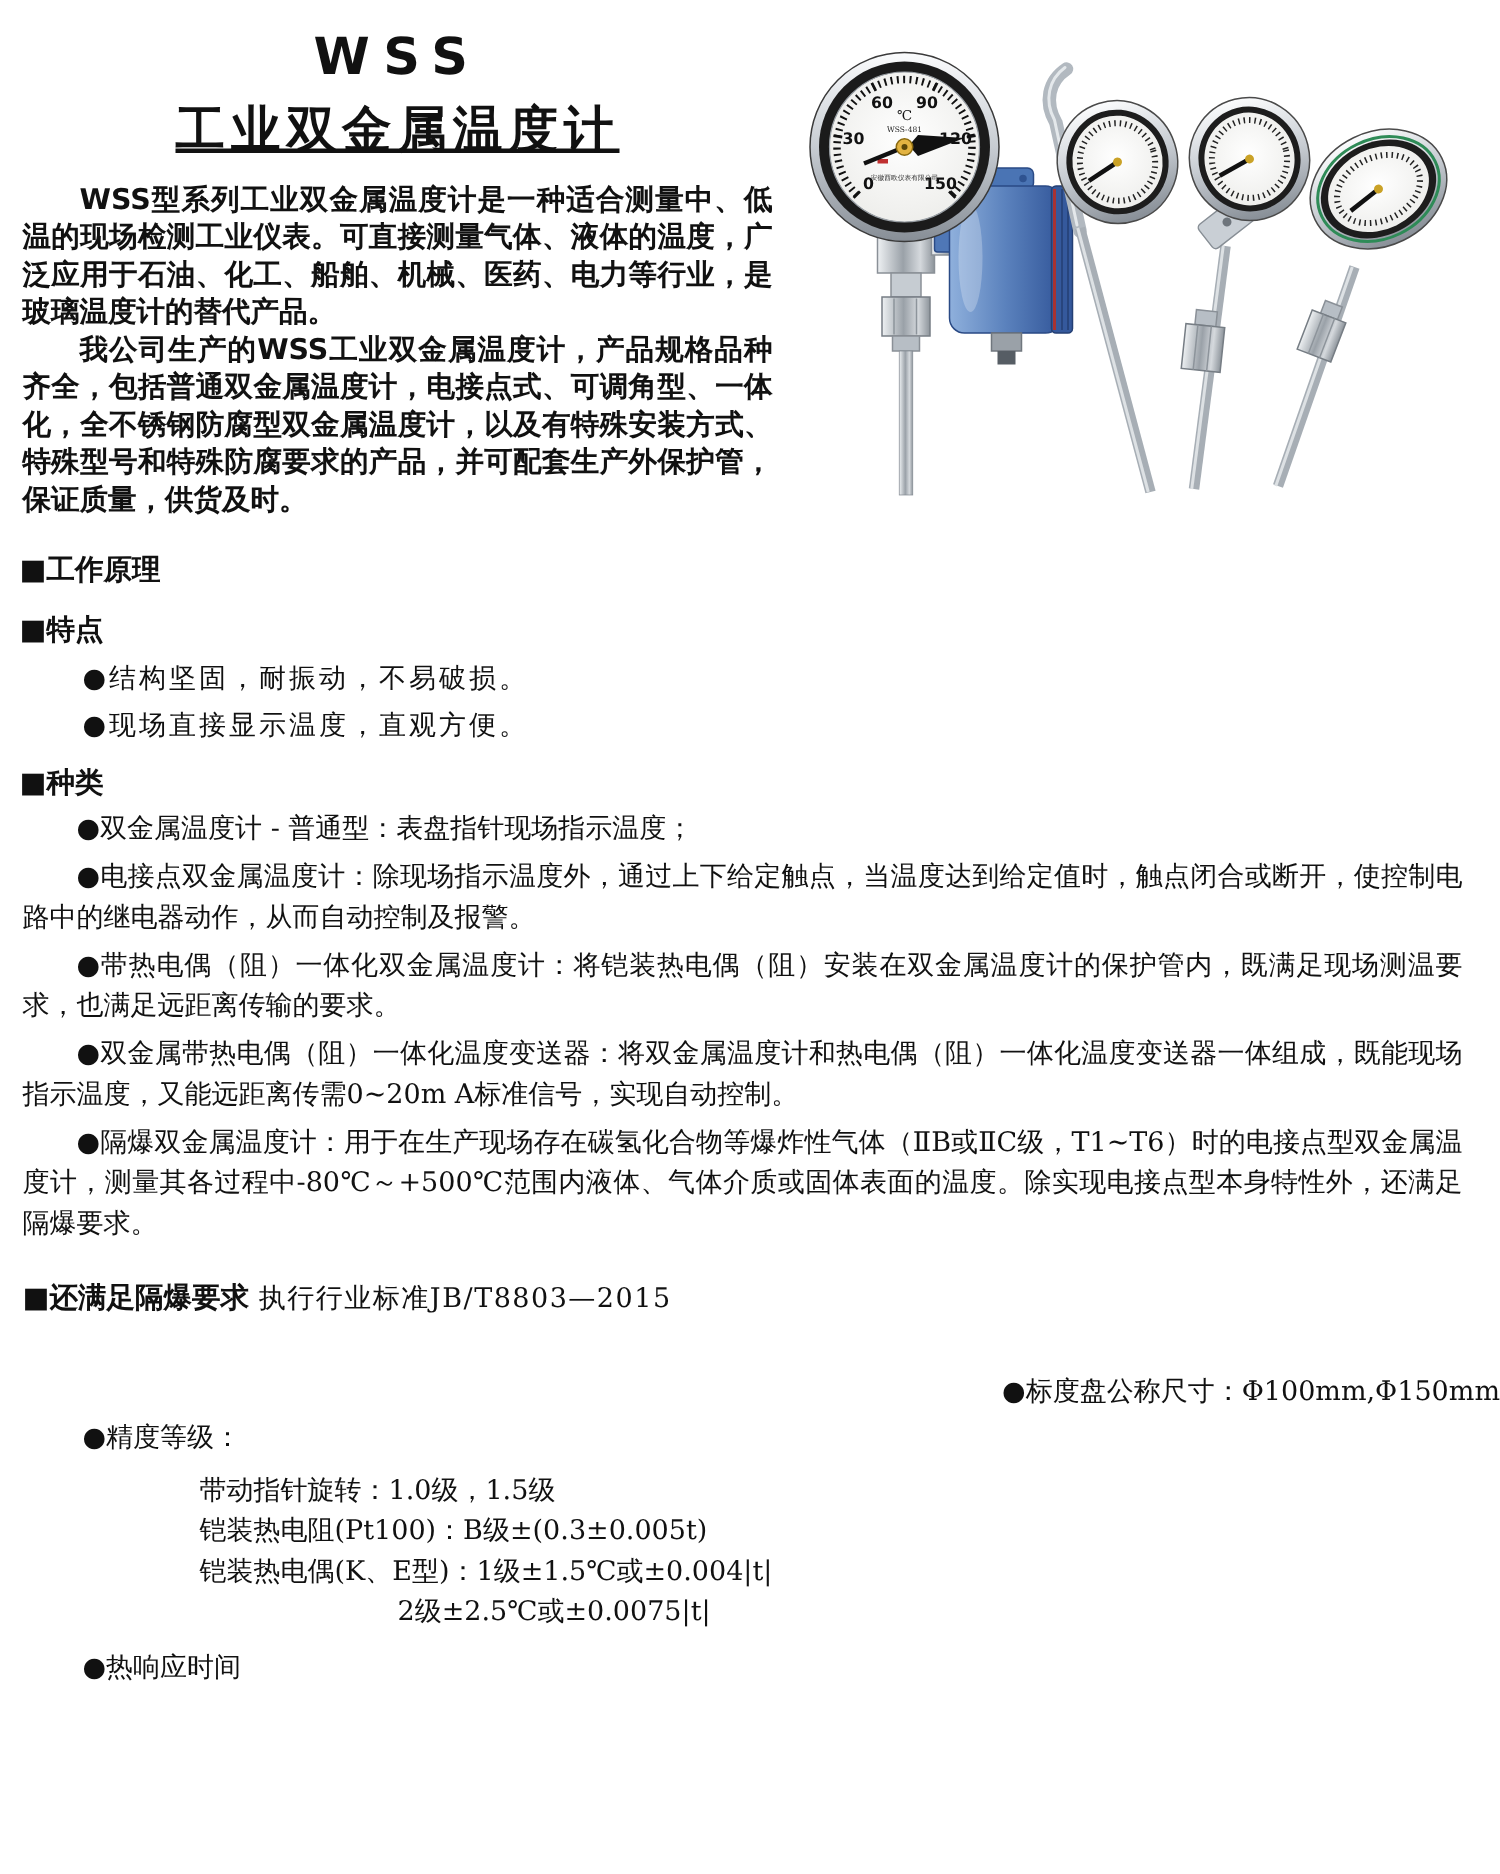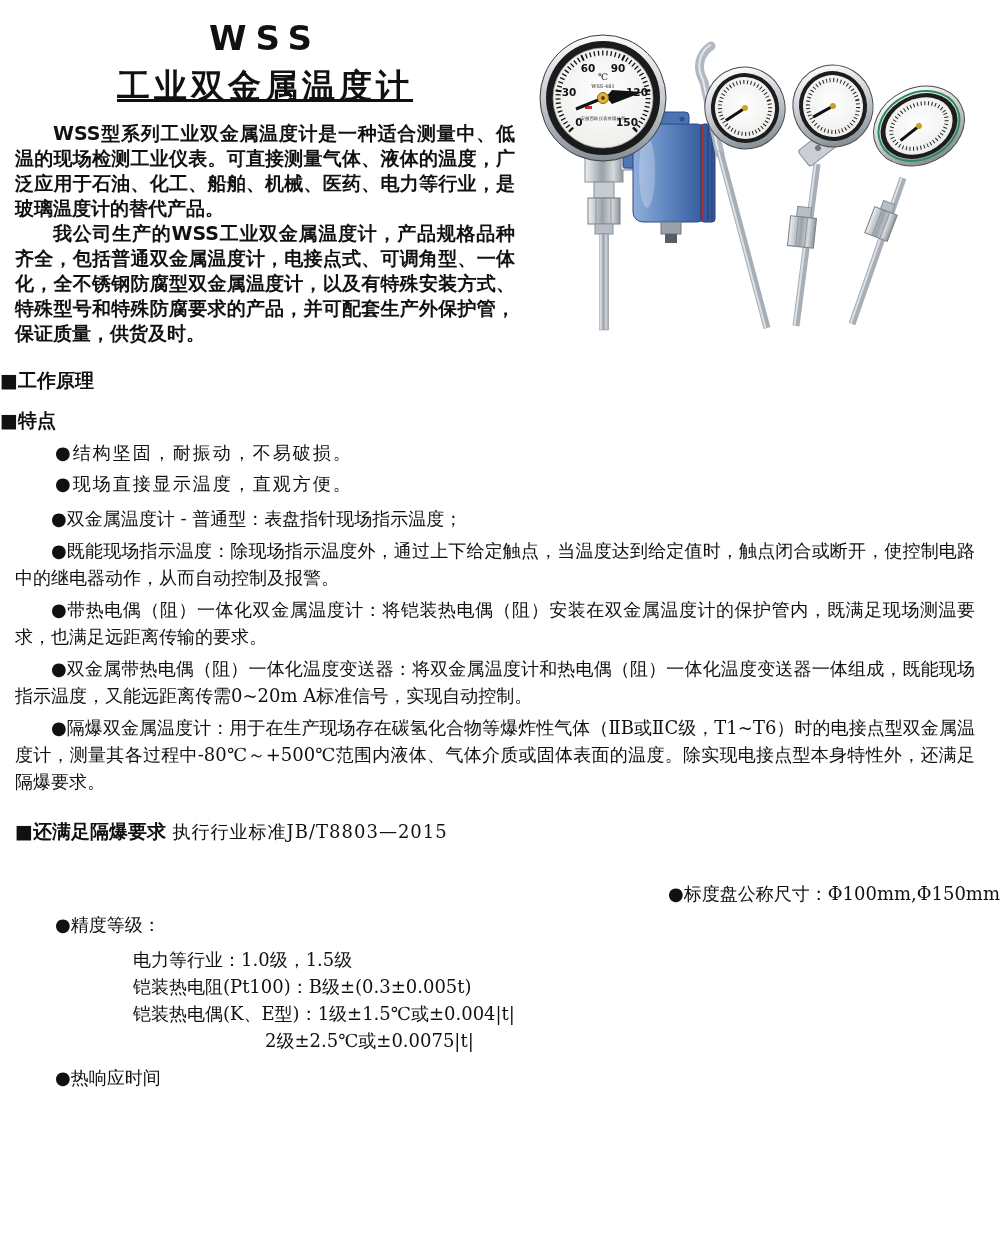--- a/index.html
+++ b/index.html
@@ -5,21 +5,21 @@
   html,body{margin:0;padding:0;background:#ffffff;}
   .page{position:relative;width:1000px;height:1249px;background:#fff;color:#111;
         font-family:"DejaVu Serif","Liberation Serif",serif;overflow:hidden;}
   .top-row{display:flex;padding:8px 10px 0 15px;}
   .left-col{width:500px;flex:none;}
   .right-col{width:470px;flex:none;padding-top:6px;}
   h1.title{margin:10px 0 6px;text-align:center;font:700 34px "DejaVu Sans","Liberation Sans",sans-serif;letter-spacing:9px;}
   h2.subtitle{margin:0 0 12px;text-align:center;font:700 33px "DejaVu Sans","Liberation Sans",sans-serif;letter-spacing:4px;text-decoration:underline;}
   .intro p{margin:0;font:700 19px/25px "DejaVu Sans","Liberation Sans",sans-serif;
            text-align:justify;text-indent:2em;}
-  .sect-h{margin:16px 0 4px;font:700 19px/24px "DejaVu Sans","Liberation Sans",sans-serif;}
+  .sect-h{margin:16px 0 4px;font:700 19px/24px "DejaVu Sans","Liberation Sans",sans-serif;padding-left:13px;}
   .body-text{margin:6px 0 0;padding:0 25px 0 15px;font:400 18px/27px "DejaVu Serif","Liberation Serif",serif;
              text-align:justify;text-indent:2em;}
   .feature{margin:11px 0;padding-left:55px;font:400 18px/20px "DejaVu Serif","Liberation Serif",serif;letter-spacing:2px;}
   .type-item{margin:5px 0;padding:0 25px 0 15px;font:400 18px/27px "DejaVu Serif","Liberation Serif",serif;
              text-align:justify;text-indent:2em;}
   .params{padding-left:15px;}
   .param{margin:11px 0;padding-left:40px;font:400 18px/20px "DejaVu Serif","Liberation Serif",serif;}
   .param.first{margin-top:40px;text-align:right;}
   .acc-line{margin:0;padding-left:118px;font:400 18px/27px "DejaVu Serif","Liberation Serif",serif;}
   .acc-line2{margin:0;padding-left:250px;font:400 18px/27px "DejaVu Serif","Liberation Serif",serif;}
@@ -188,34 +188,35 @@
     <h3 class="sect-h">■工作原理</h3>
   </div>
 
   <div>
     <h3 class="sect-h">■特点</h3>
     <p class="feature">●结构坚固，耐振动，不易破损。</p>
     <p class="feature">●现场直接显示温度，直观方便。</p>
   </div>
 
   <div>
+    <h3 class="sect-h">■种类</h3>
     <p class="type-item">●双金属温度计 - 普通型：表盘指针现场指示温度；</p>
-    <p class="type-item">●既能现场指示温度：除现场指示温度外，通过上下给定触点，当温度达到给定值时，触点闭合或断开，使控制电路中的继电器动作，从而自动控制及报警。</p>
+    <p class="type-item">●电接点双金属温度计：除现场指示温度外，通过上下给定触点，当温度达到给定值时，触点闭合或断开，使控制电路中的继电器动作，从而自动控制及报警。</p>
     <p class="type-item">●带热电偶（阻）一体化双金属温度计：将铠装热电偶（阻）安装在双金属温度计的保护管内，既满足现场测温要求，也满足远距离传输的要求。</p>
     <p class="type-item">●双金属带热电偶（阻）一体化温度变送器：将双金属温度计和热电偶（阻）一体化温度变送器一体组成，既能现场指示温度，又能远距离传需0~20m A标准信号，实现自动控制。</p>
     <p class="type-item">●隔爆双金属温度计：用于在生产现场存在碳氢化合物等爆炸性气体（ⅡB或ⅡC级，T1~T6）时的电接点型双金属温度计，测量其各过程中-80℃～+500℃范围内液体、气体介质或固体表面的温度。除实现电接点型本身特性外，还满足隔爆要求。</p>
   </div>
 
   <div class="params">
     <h3 class="sect-h" style="padding-left:0;margin-top:24px;">
       <span>■还满足隔爆要求</span>
       <span class="std">执行行业标准JB/T8803—2015</span>
     </h3>
     <p class="param first">●标度盘公称尺寸：Φ100mm,Φ150mm</p>
     <p class="param">●精度等级：</p>
-    <p class="acc-line">电力等行业：1.0级，1.5级</p>
+    <p class="acc-line">带动指针旋转：1.0级，1.5级</p>
     <p class="acc-line">铠装热电阻(Pt100)：B级±(0.3±0.005t)</p>
     <p class="acc-line">铠装热电偶(K、E型)：1级±1.5℃或±0.004|t|</p>
     <p class="acc-line2">2级±2.5℃或±0.0075|t|</p>
     <p class="param" style="margin-top:14px;">●热响应时间</p>
   </div>
 
 </div>
 
 </body></html>

